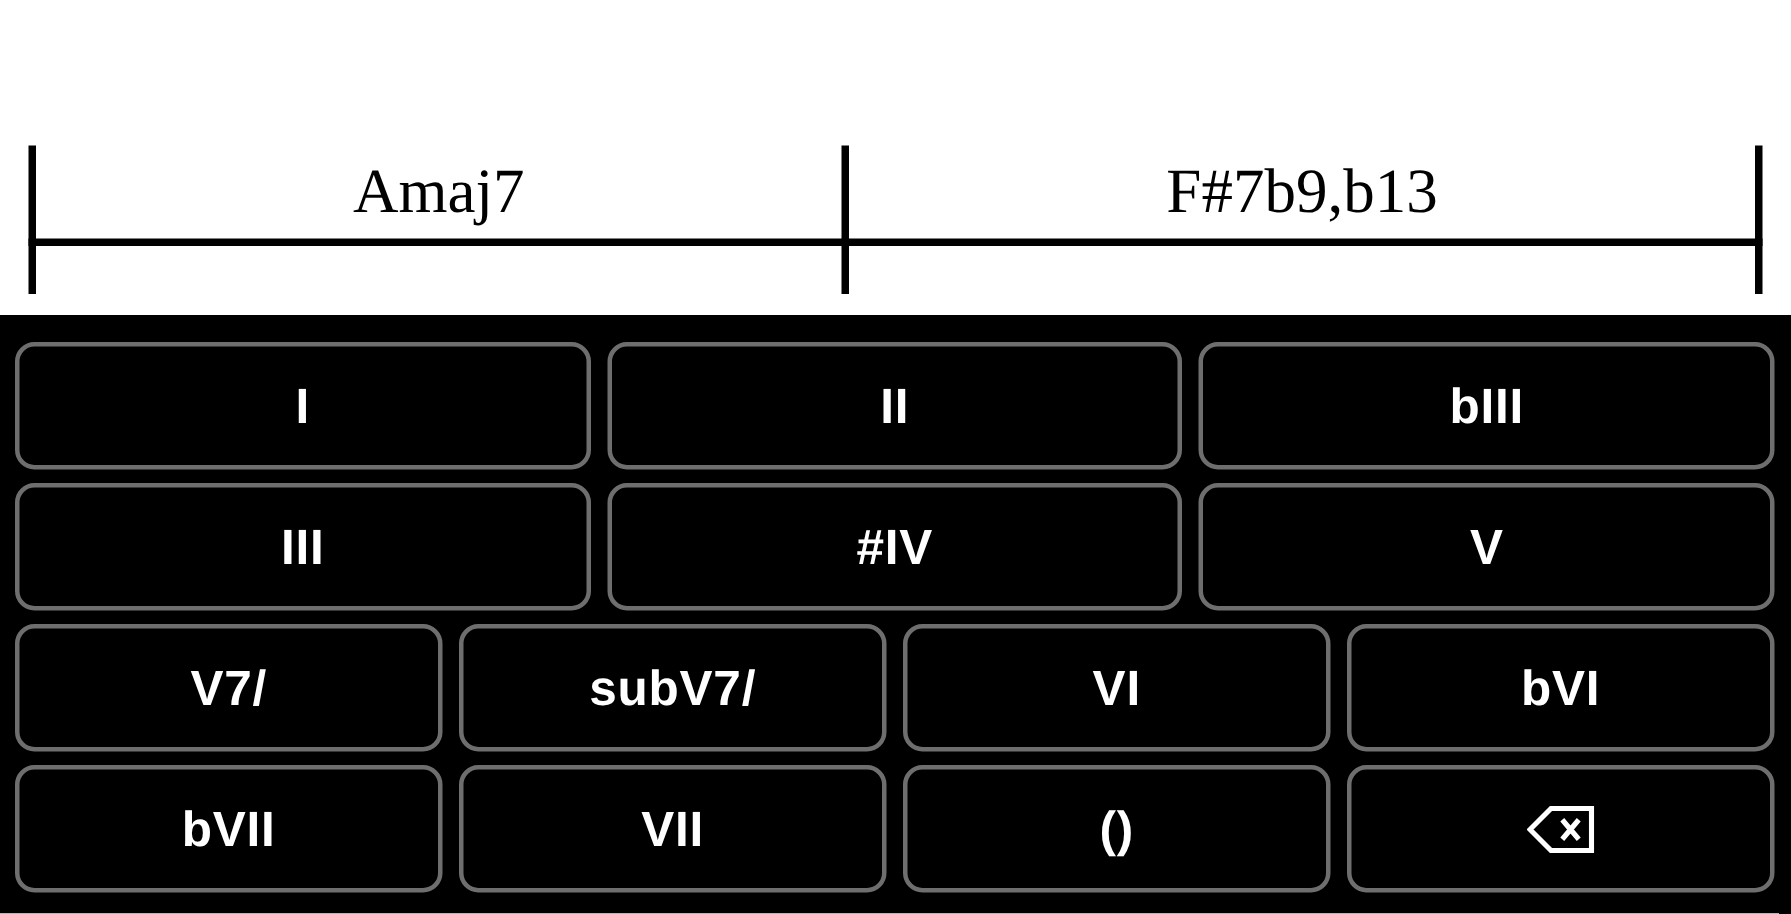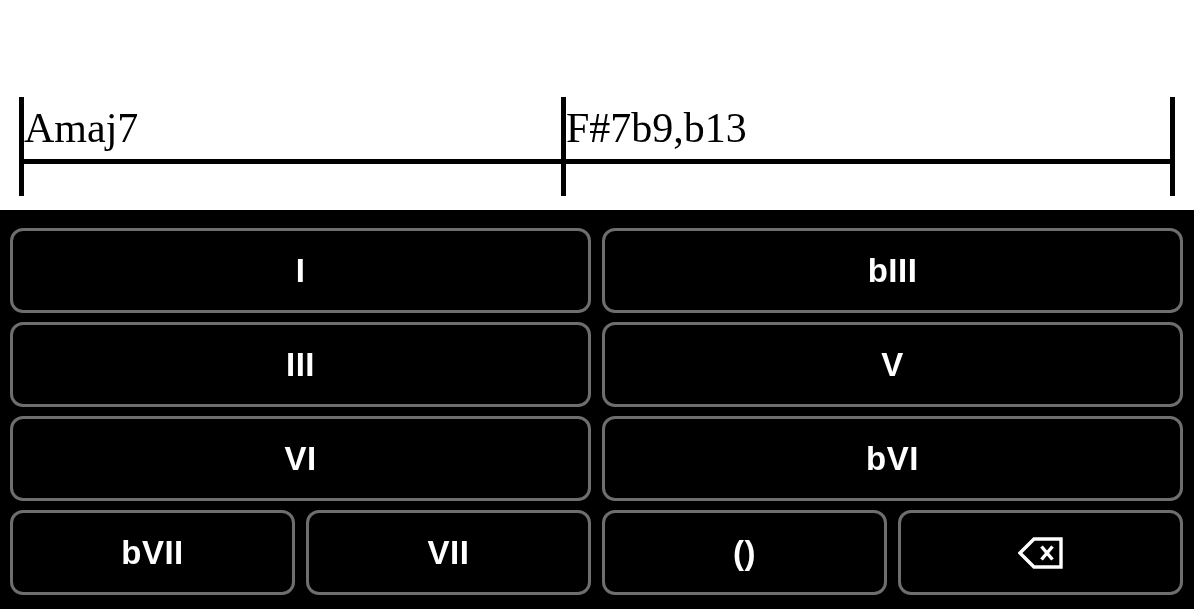--- a/index.html
+++ b/index.html
@@ -46,21 +46,21 @@
   #barline-left   { left: 19px; }
   #barline-middle { left: 561px; }
   #barline-right  { left: 1170px; }
 
   .measure {
     position: absolute;
     top: 97px;
     height: 62px;
     display: flex;
     align-items: center;
-    justify-content: flex-start;
+    justify-content: center;
   }
   #measure-1 { left: 24px;  width: 537px; }
   #measure-2 { left: 566px; width: 604px; }
 
   .chord-symbol {
     font-family: "Liberation Serif", serif;
     font-size: 42px;
     font-weight: 400;
     color: #000000;
     line-height: 1;
@@ -123,34 +123,46 @@
     </div>
   </div>
 
   <div id="keypad">
 
     <div class="keypad-row">
       <div class="key">
         <span>I</span>
       </div>
       <div class="key">
+        <span>II</span>
+      </div>
+      <div class="key">
         <span>bIII</span>
       </div>
     </div>
 
     <div class="keypad-row">
       <div class="key">
         <span>III</span>
       </div>
       <div class="key">
+        <span>#IV</span>
+      </div>
+      <div class="key">
         <span>V</span>
       </div>
     </div>
 
     <div class="keypad-row">
+      <div class="key">
+        <span>V7/</span>
+      </div>
+      <div class="key">
+        <span>subV7/</span>
+      </div>
       <div class="key">
         <span>VI</span>
       </div>
       <div class="key">
         <span>bVI</span>
       </div>
     </div>
 
     <div class="keypad-row">
       <div class="key">

